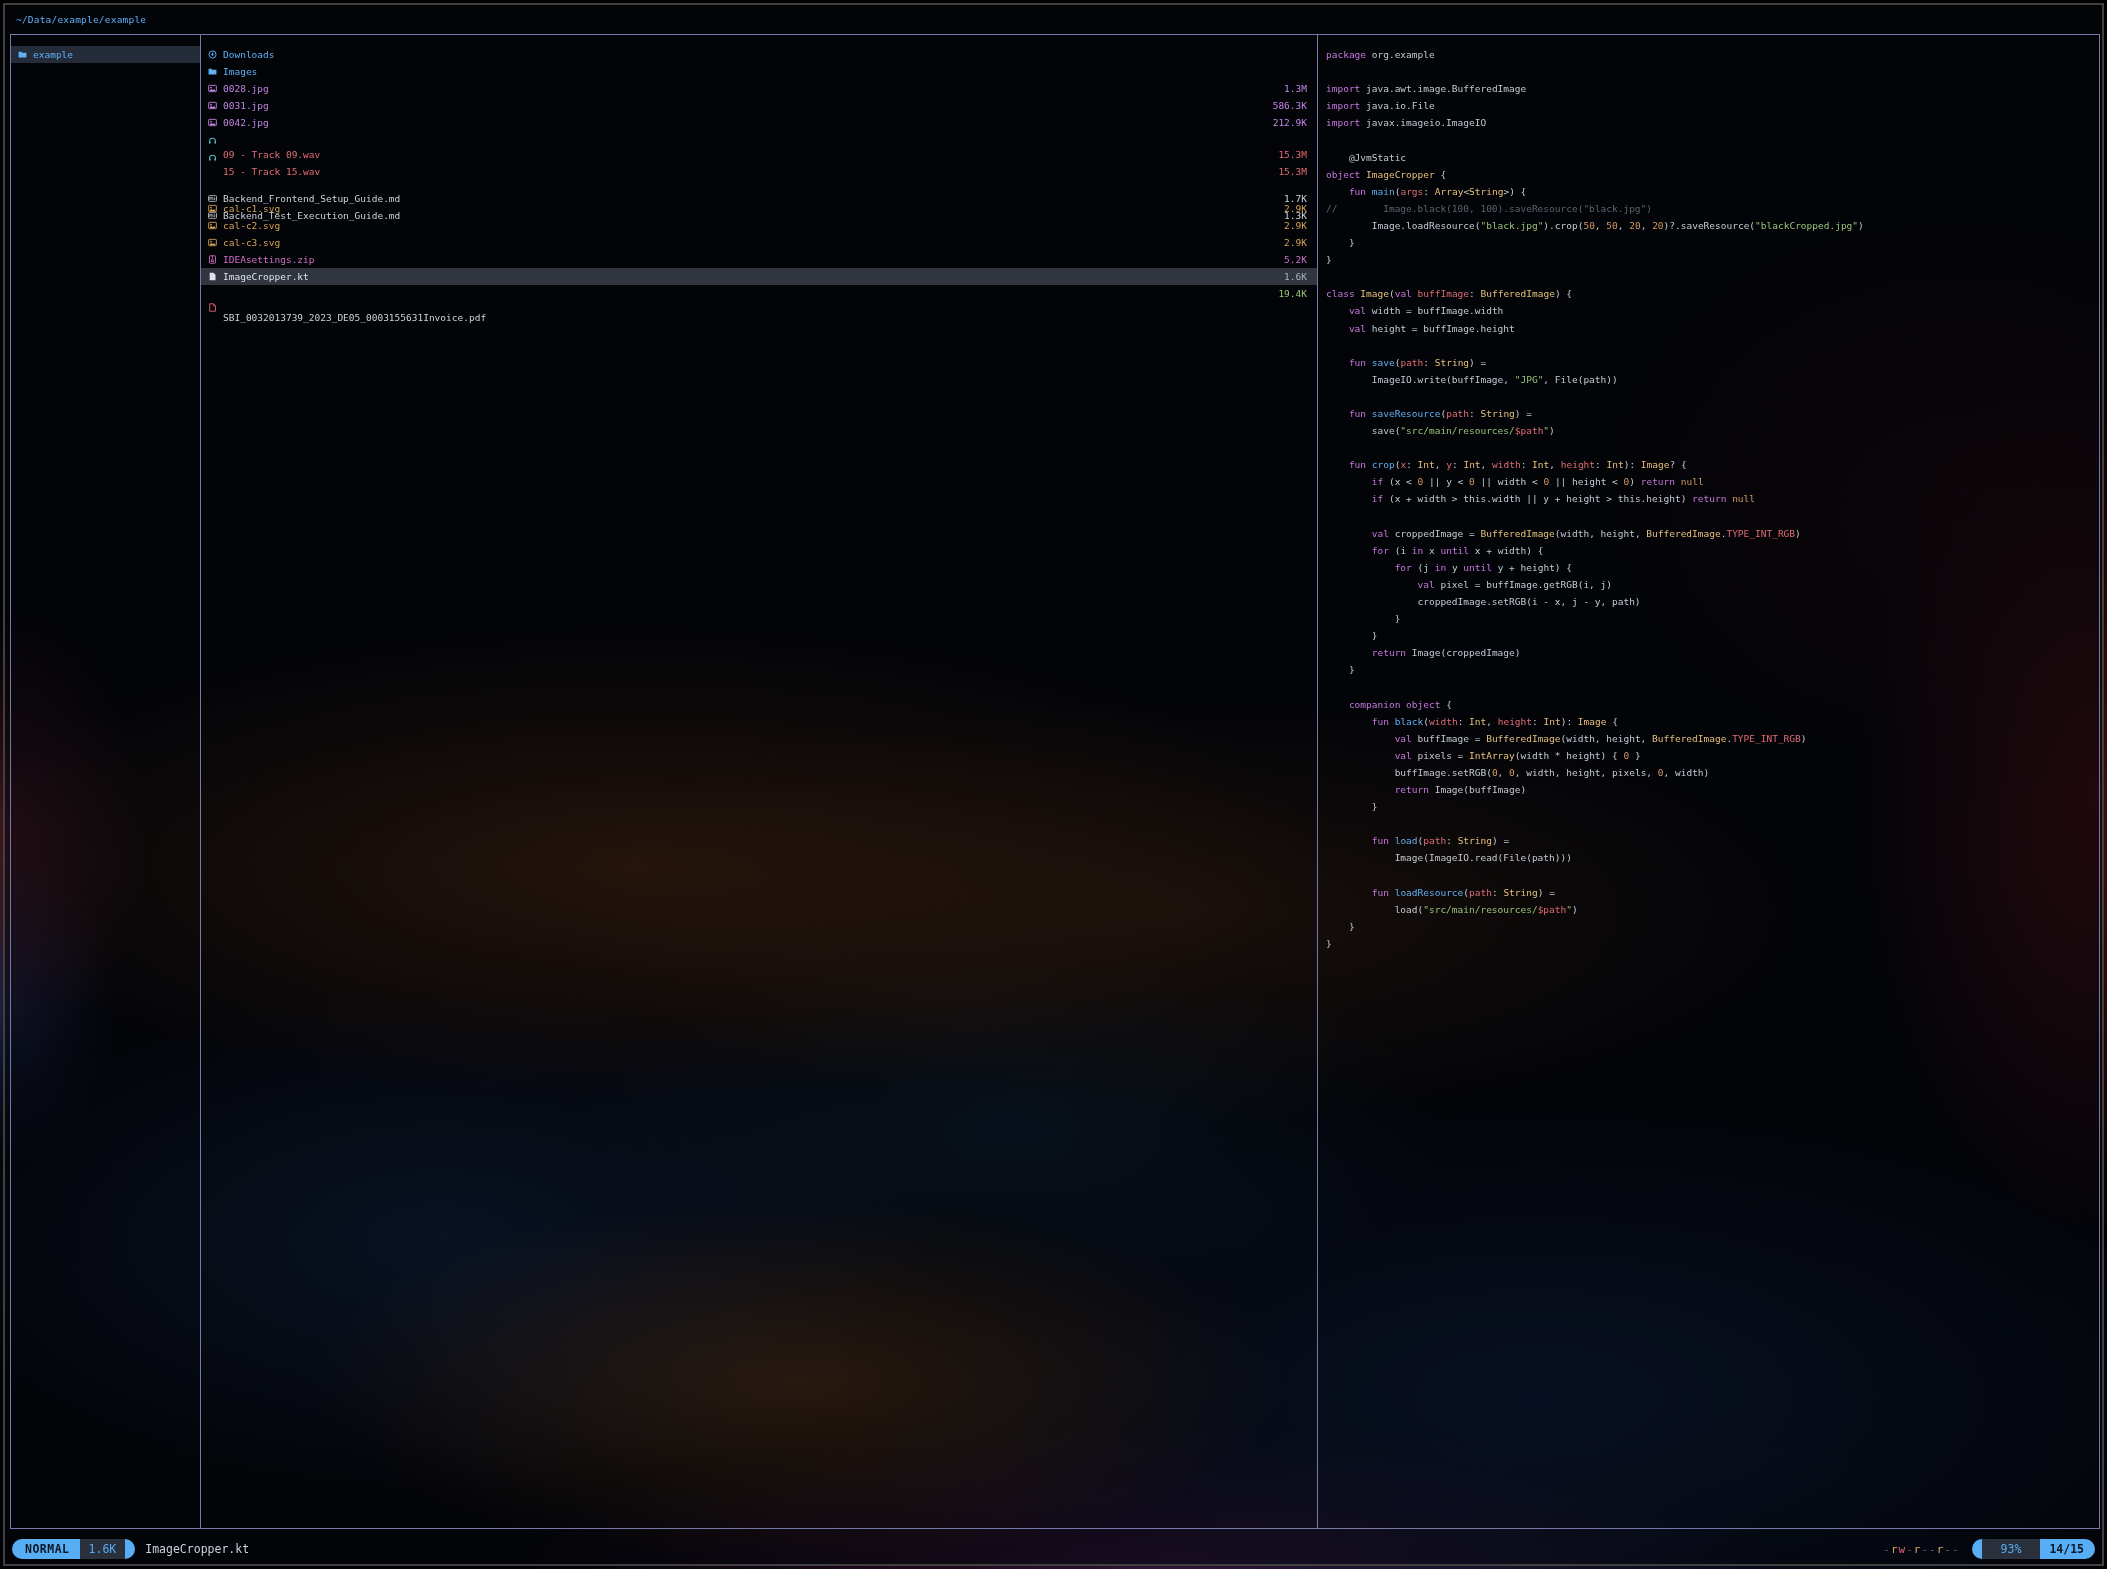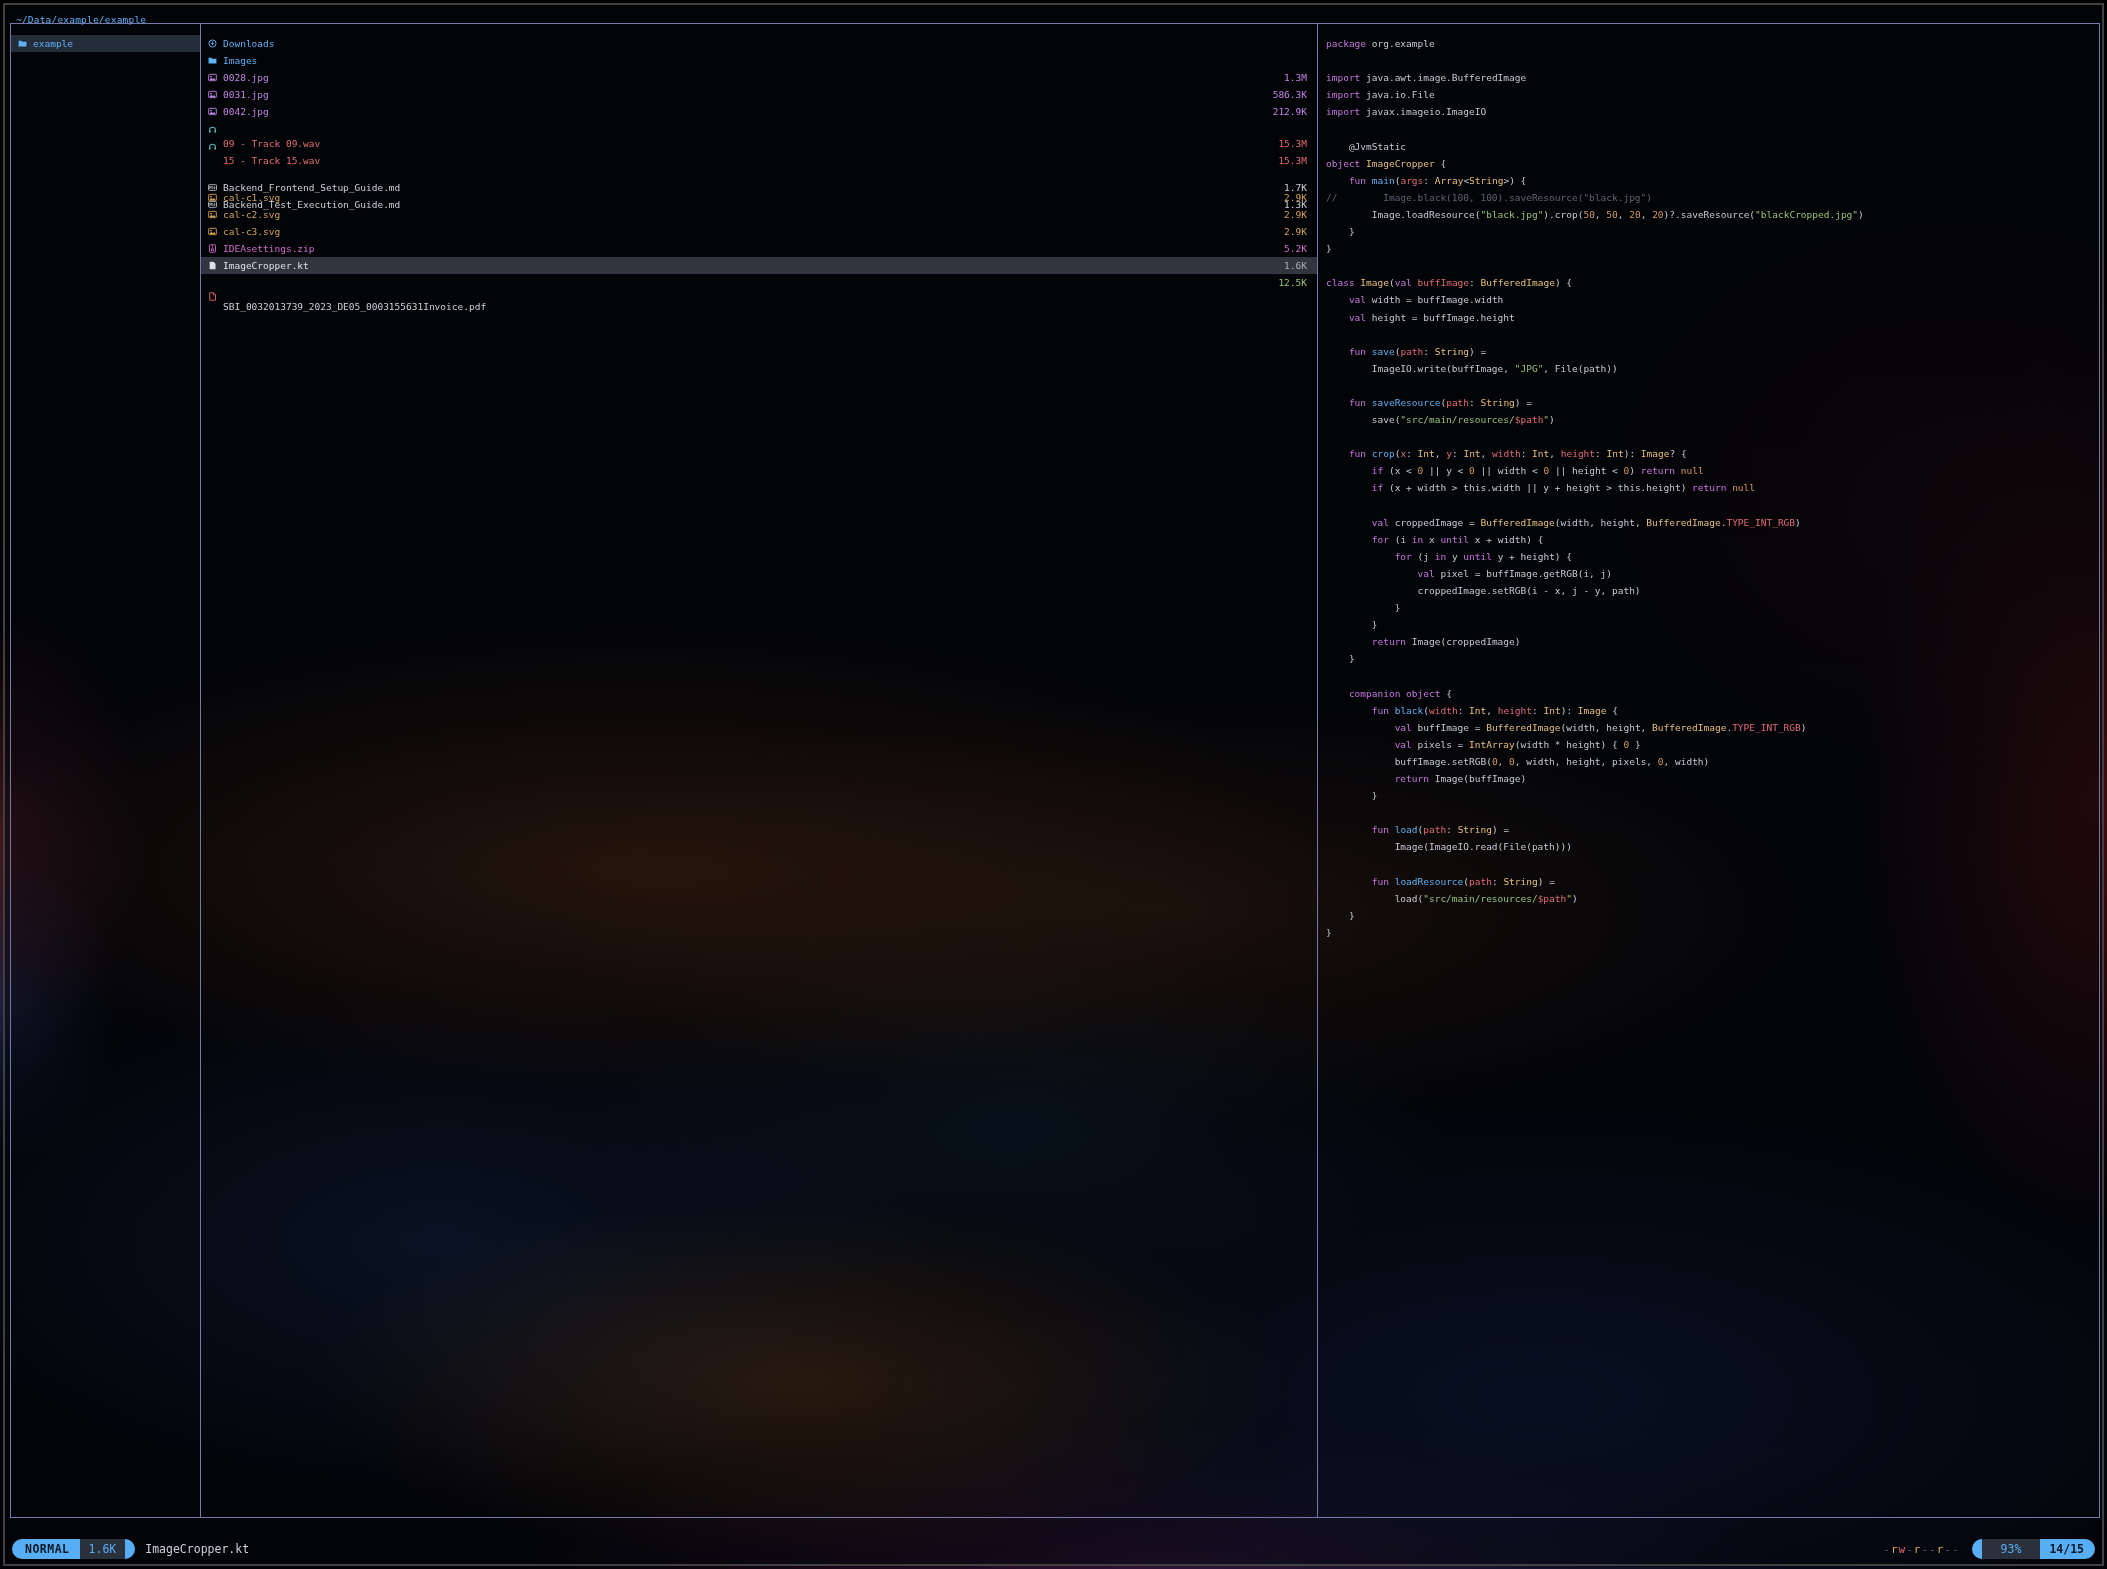--- a/index.html
+++ b/index.html
@@ -23,21 +23,21 @@
   }
   .window {
     position:absolute; left:3px; top:3px; width:2101px; height:1563px;
     border:2px solid #404040; background:rgba(6,7,12,.55);
   }
   .pathbar {
     position:absolute; left:11px; top:5px; height:20px;
     font-size:9.5px; line-height:20px; color:#5eb1f7; letter-spacing:.2px;
   }
   .panels {
-    position:absolute; left:5px; top:18px; width:2090px; height:1495px;
+    position:absolute; left:5px; top:29px; width:2090px; height:1495px;
     border:1px solid #7578a8;
   }
   .divider { position:absolute; top:0; bottom:0; width:1px; background:#7578a8; }
   .divider.d1 { left:189px; }
   .divider.d2 { left:1306px; }
   .pane { position:absolute; top:0; bottom:0; overflow:hidden; }
   .pane.parent  { left:0; width:189px; padding-top:11px; }
   .pane.files   { left:190px; width:1116px; padding-top:11px; }
   .pane.preview { left:1307px; right:0; padding-top:11px; }
 
@@ -180,21 +180,21 @@
               <rect x="2.6" y="1.4" width="10.8" height="13.2" rx="1.2" fill="none" stroke="currentColor" stroke-width="1.6"></rect>
               <path d="M6.9 2.6h2.2M6.9 4.6h2.2M6.9 6.6h2.2" stroke="currentColor" stroke-width="1.3"></path>
               <rect x="6.4" y="8.6" width="3.2" height="3.2" fill="none" stroke="currentColor" stroke-width="1.3"></rect>
             </svg></span><span class="fname c-magenta">IDEAsettings.zip</span><span class="fsize c-magenta">5.2K</span></div>
         <div class="row selected"><span class="ficon c-selwhite"><svg viewBox="0 0 16 16">
               <path d="M3 1.4h6.8l3.6 3.6v9.6H3z" fill="currentColor"></path>
             </svg></span><span class="fname c-selwhite">ImageCropper.kt</span><span class="fsize c-gray">1.6K</span></div>
         <div class="row"><span class="ficon c-red"><svg viewBox="0 0 16 16">
               <path d="M3 1.4h6.8l3.6 3.6v9.6H3z" fill="none" stroke="currentColor" stroke-width="1.6"></path>
               <path d="M9.6 1.6v3.6h3.6" fill="none" stroke="currentColor" stroke-width="1.3"></path>
-            </svg></span><span class="fname c-white">SBI_0032013739_2023_DE05_0003155631Invoice.pdf</span><span class="fsize c-green">12.5K</span></div>
+            </svg></span><span class="fname c-white">SBI_0032013739_2023_DE05_0003155631Invoice.pdf</span><span class="fsize c-green">19.4K</span></div>
       </div>
     <div class="divider d2"></div>
     <div class="pane preview" id="preview-pane">
         <div class="codeline"><span class="tok-kw">package</span><span class="tok-pl"> org.example</span></div>
         <div class="codeline">&nbsp;</div>
         <div class="codeline"><span class="tok-kw">import</span><span class="tok-pl"> java.awt.image.BufferedImage</span></div>
         <div class="codeline"><span class="tok-kw">import</span><span class="tok-pl"> java.io.File</span></div>
         <div class="codeline"><span class="tok-kw">import</span><span class="tok-pl"> javax.imageio.ImageIO</span></div>
         <div class="codeline">&nbsp;</div>
         <div class="codeline"><span class="tok-pl">    @JvmStatic</span></div>

